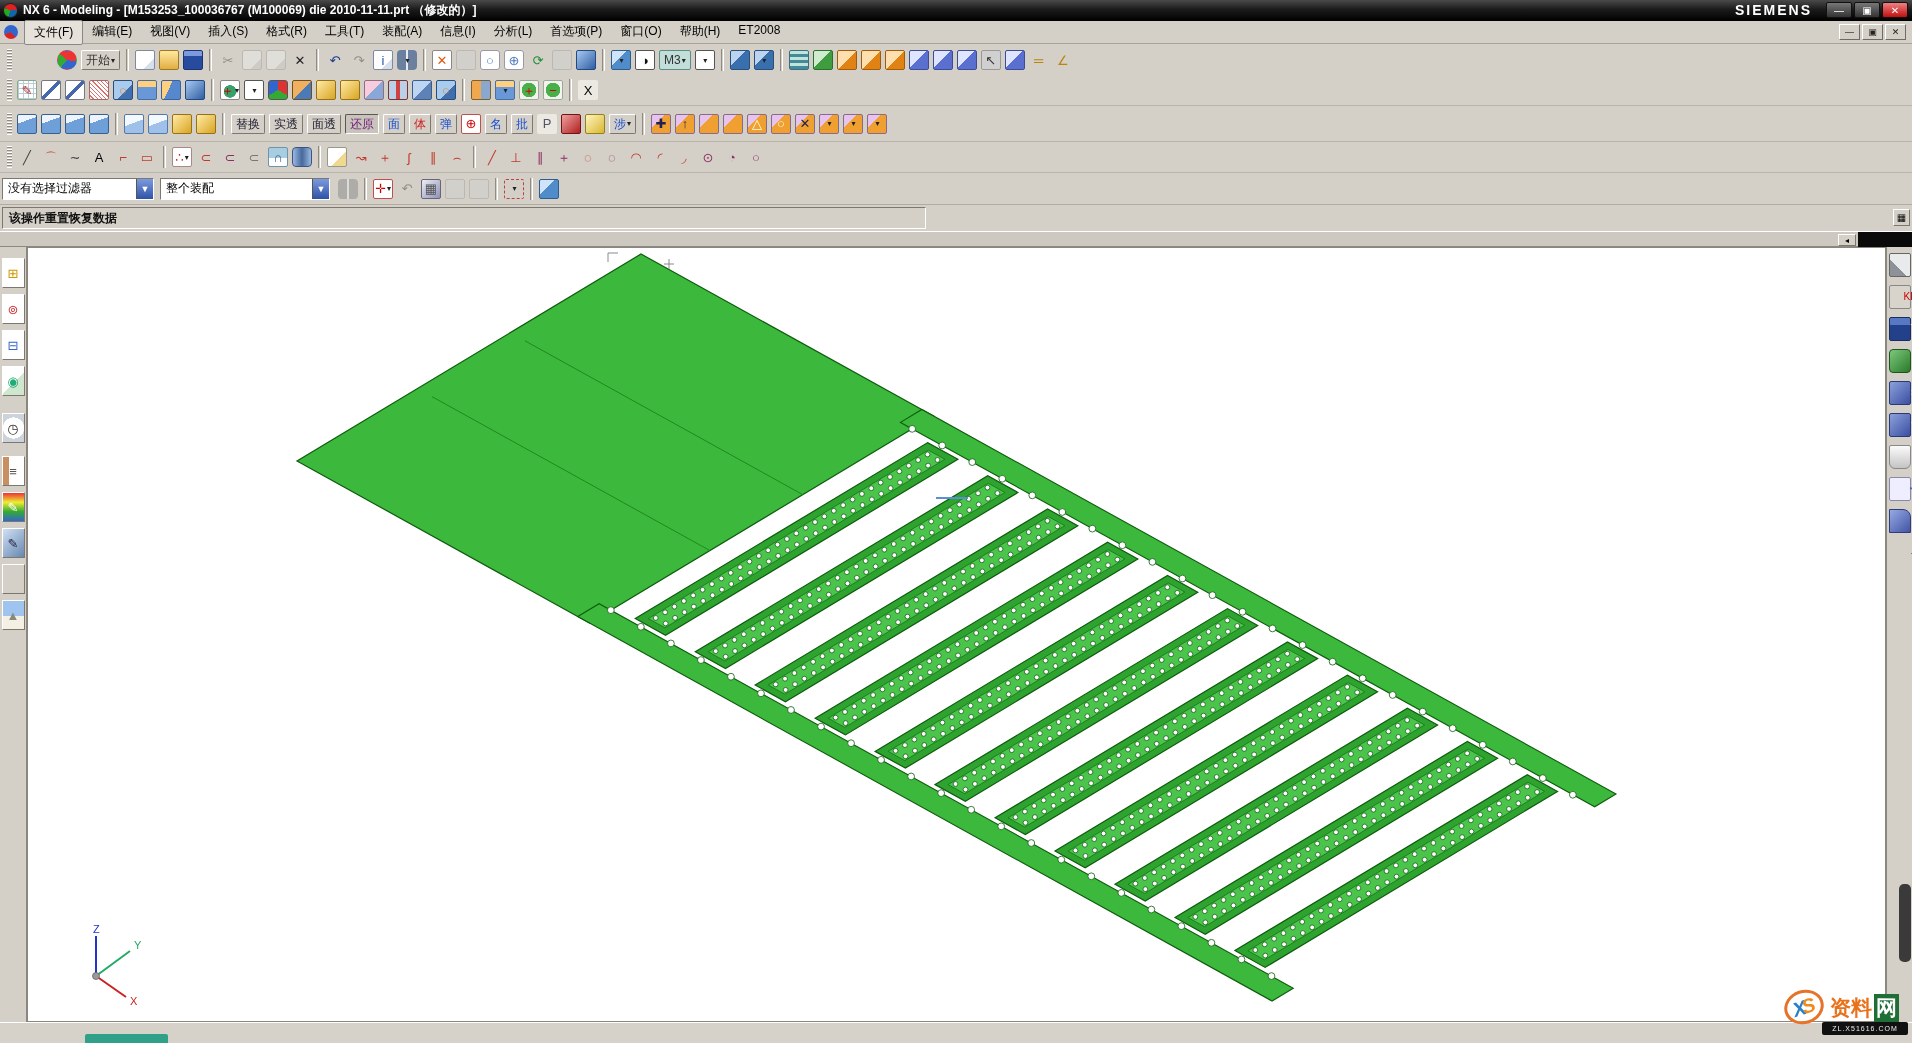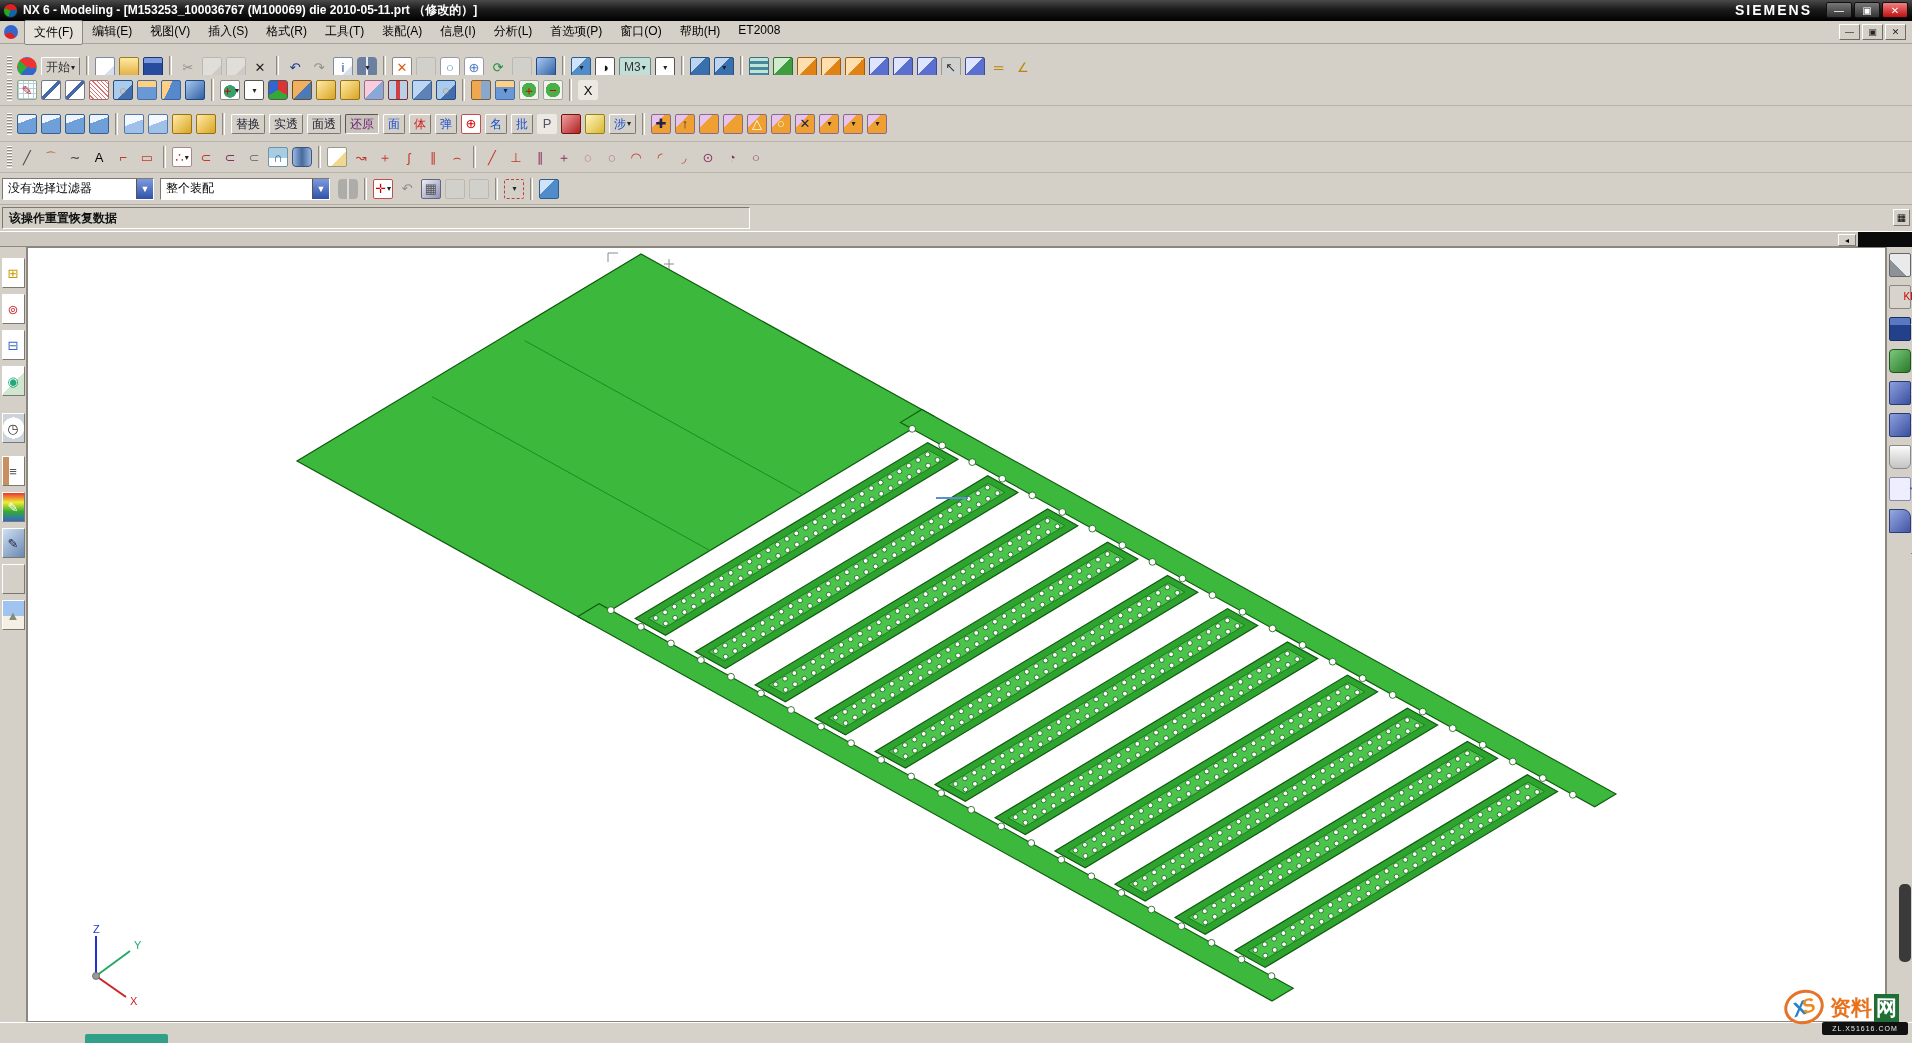--- a/index.html
+++ b/index.html
@@ -27,21 +27,21 @@
     background:conic-gradient(#36c 0 140deg,#d22 140deg 250deg,#36c 250deg); }
   .menu-item { padding:3px 9px; white-space:nowrap; color:#000; }
   .menu-item:first-child { border:1px solid #888; border-radius:2px; background:#e6e2da; }
   #menu-controls { position:absolute; right:6px; top:3px; display:flex; }
   .mdibtn { width:21px; height:16px; margin-left:2px; display:flex; align-items:center; justify-content:center;
     background:#d4d0c8; border:1px solid; border-color:#fff #6f6b63 #6f6b63 #fff; font-size:9px; color:#222; }
 
   
   .toolbar { position:absolute; left:0; width:1912px; background:#d4d0c8; display:flex; align-items:center;
     border-bottom:1px solid #b8b4ac; padding-left:4px; }
-  #tb-row1 { top:52px;  height:31px; }
+  #tb-row1 { top:45px;  height:31px;gap:40px; }
   #tb-row2 { top:75px;  height:31px; }
   #tb-row3 { top:106px; height:36px; }
   #tb-row4 { top:142px; height:31px; }
   .handle { width:5px; height:22px; margin:0 3px;
     background:repeating-linear-gradient(180deg,#fff 0 1px,#908c84 1px 2px,transparent 2px 3px); }
   .tbtn { position:relative; width:20px; height:20px; margin:0 2px; display:inline-flex; align-items:center;
     justify-content:center; border:1px solid transparent; border-radius:2px; flex:none; }
   .tbtn .glyph { font-size:13px; line-height:1; color:#333; }
   .txtbtn { width:auto; padding:1px 4px; background:#d4d0c8; border:1px solid; border-color:#fff #7c786f #7c786f #fff; }
   .txtbtn .glyph { font-size:12px; }
@@ -120,21 +120,21 @@
   .combo { display:flex; align-items:center; height:22px; margin-right:6px; border:1px solid; border-color:#7c786f #fff #fff #7c786f; background:#fff; }
   .combo .val { padding:0 5px; font-size:12px; white-space:nowrap; overflow:hidden; }
   .combo .cbtn { width:17px; height:100%; background:linear-gradient(180deg,#7d9ade,#2d52a8); color:#fff; font-size:9px;
     display:flex; align-items:center; justify-content:center; border-left:1px solid #555; }
 
   
   #promptbar { position:absolute; left:0; top:205px; width:1912px; height:26px; background:#d4d0c8; display:flex; }
   .prompt-panel { height:22px; margin-top:2px; border:1px solid; border-color:#7c786f #fff #fff #7c786f;
     display:flex; align-items:center; padding:0 6px; font-weight:bold; font-size:12px; color:#111; background:#d4d0c8; white-space:nowrap; overflow:hidden; }
   #prompt-left  { width:1014px; margin-left:2px; }
-  #prompt-right { width:748px;  margin-left:2px; }
+  #prompt-right { width:924px;  margin-left:2px; }
   #prompt-mini { position:absolute; right:2px; top:4px; width:17px; height:17px; background:#d4d0c8;
     border:1px solid; border-color:#fff #7c786f #7c786f #fff; font-size:10px; display:flex; align-items:center; justify-content:center; }
 
   
   #scrollstrip { position:absolute; left:0; top:231px; width:1912px; height:16px; background:#cdc9c1;
     border-top:1px solid #fff; border-bottom:1px solid #8c887f; }
   #scroll-left-btn { position:absolute; right:56px; top:2px; width:18px; height:12px; background:#d4d0c8;
     border:1px solid; border-color:#fff #7c786f #7c786f #fff; font-size:8px; display:flex; align-items:center; justify-content:center; }
   #scroll-black { position:absolute; right:0; top:0; width:54px; height:16px; background:#0a0a0a; }
 
@@ -166,21 +166,21 @@
   #wm-url { position:absolute; left:52px; top:44px; width:86px; height:13px; background:#111; color:#eee;
     font-size:7px; letter-spacing:1px; text-align:center; line-height:13px; border-radius:2px; }
 </style>
 </head>
 <body>
 
 <div id="app">
 
   <div id="titlebar">
     <span id="nx-app-icon"></span>
-    <span id="title-text">NX 6 - Modeling - [M153253_100036767 (M100069) die 2010-05-11.prt （修改的）]</span>
+    <span id="title-text">NX 6 - Modeling - [M153253_100036767 (M100069) die 2010-11-11.prt （修改的）]</span>
     <span id="brand">SIEMENS</span>
     <span id="title-controls">
       <span class="winbtn">—</span>
       <span class="winbtn">▣</span>
       <span class="winbtn close">✕</span>
     </span>
   </div>
 
   <div id="menubar">
     <span id="menu-nx-icon"></span>

